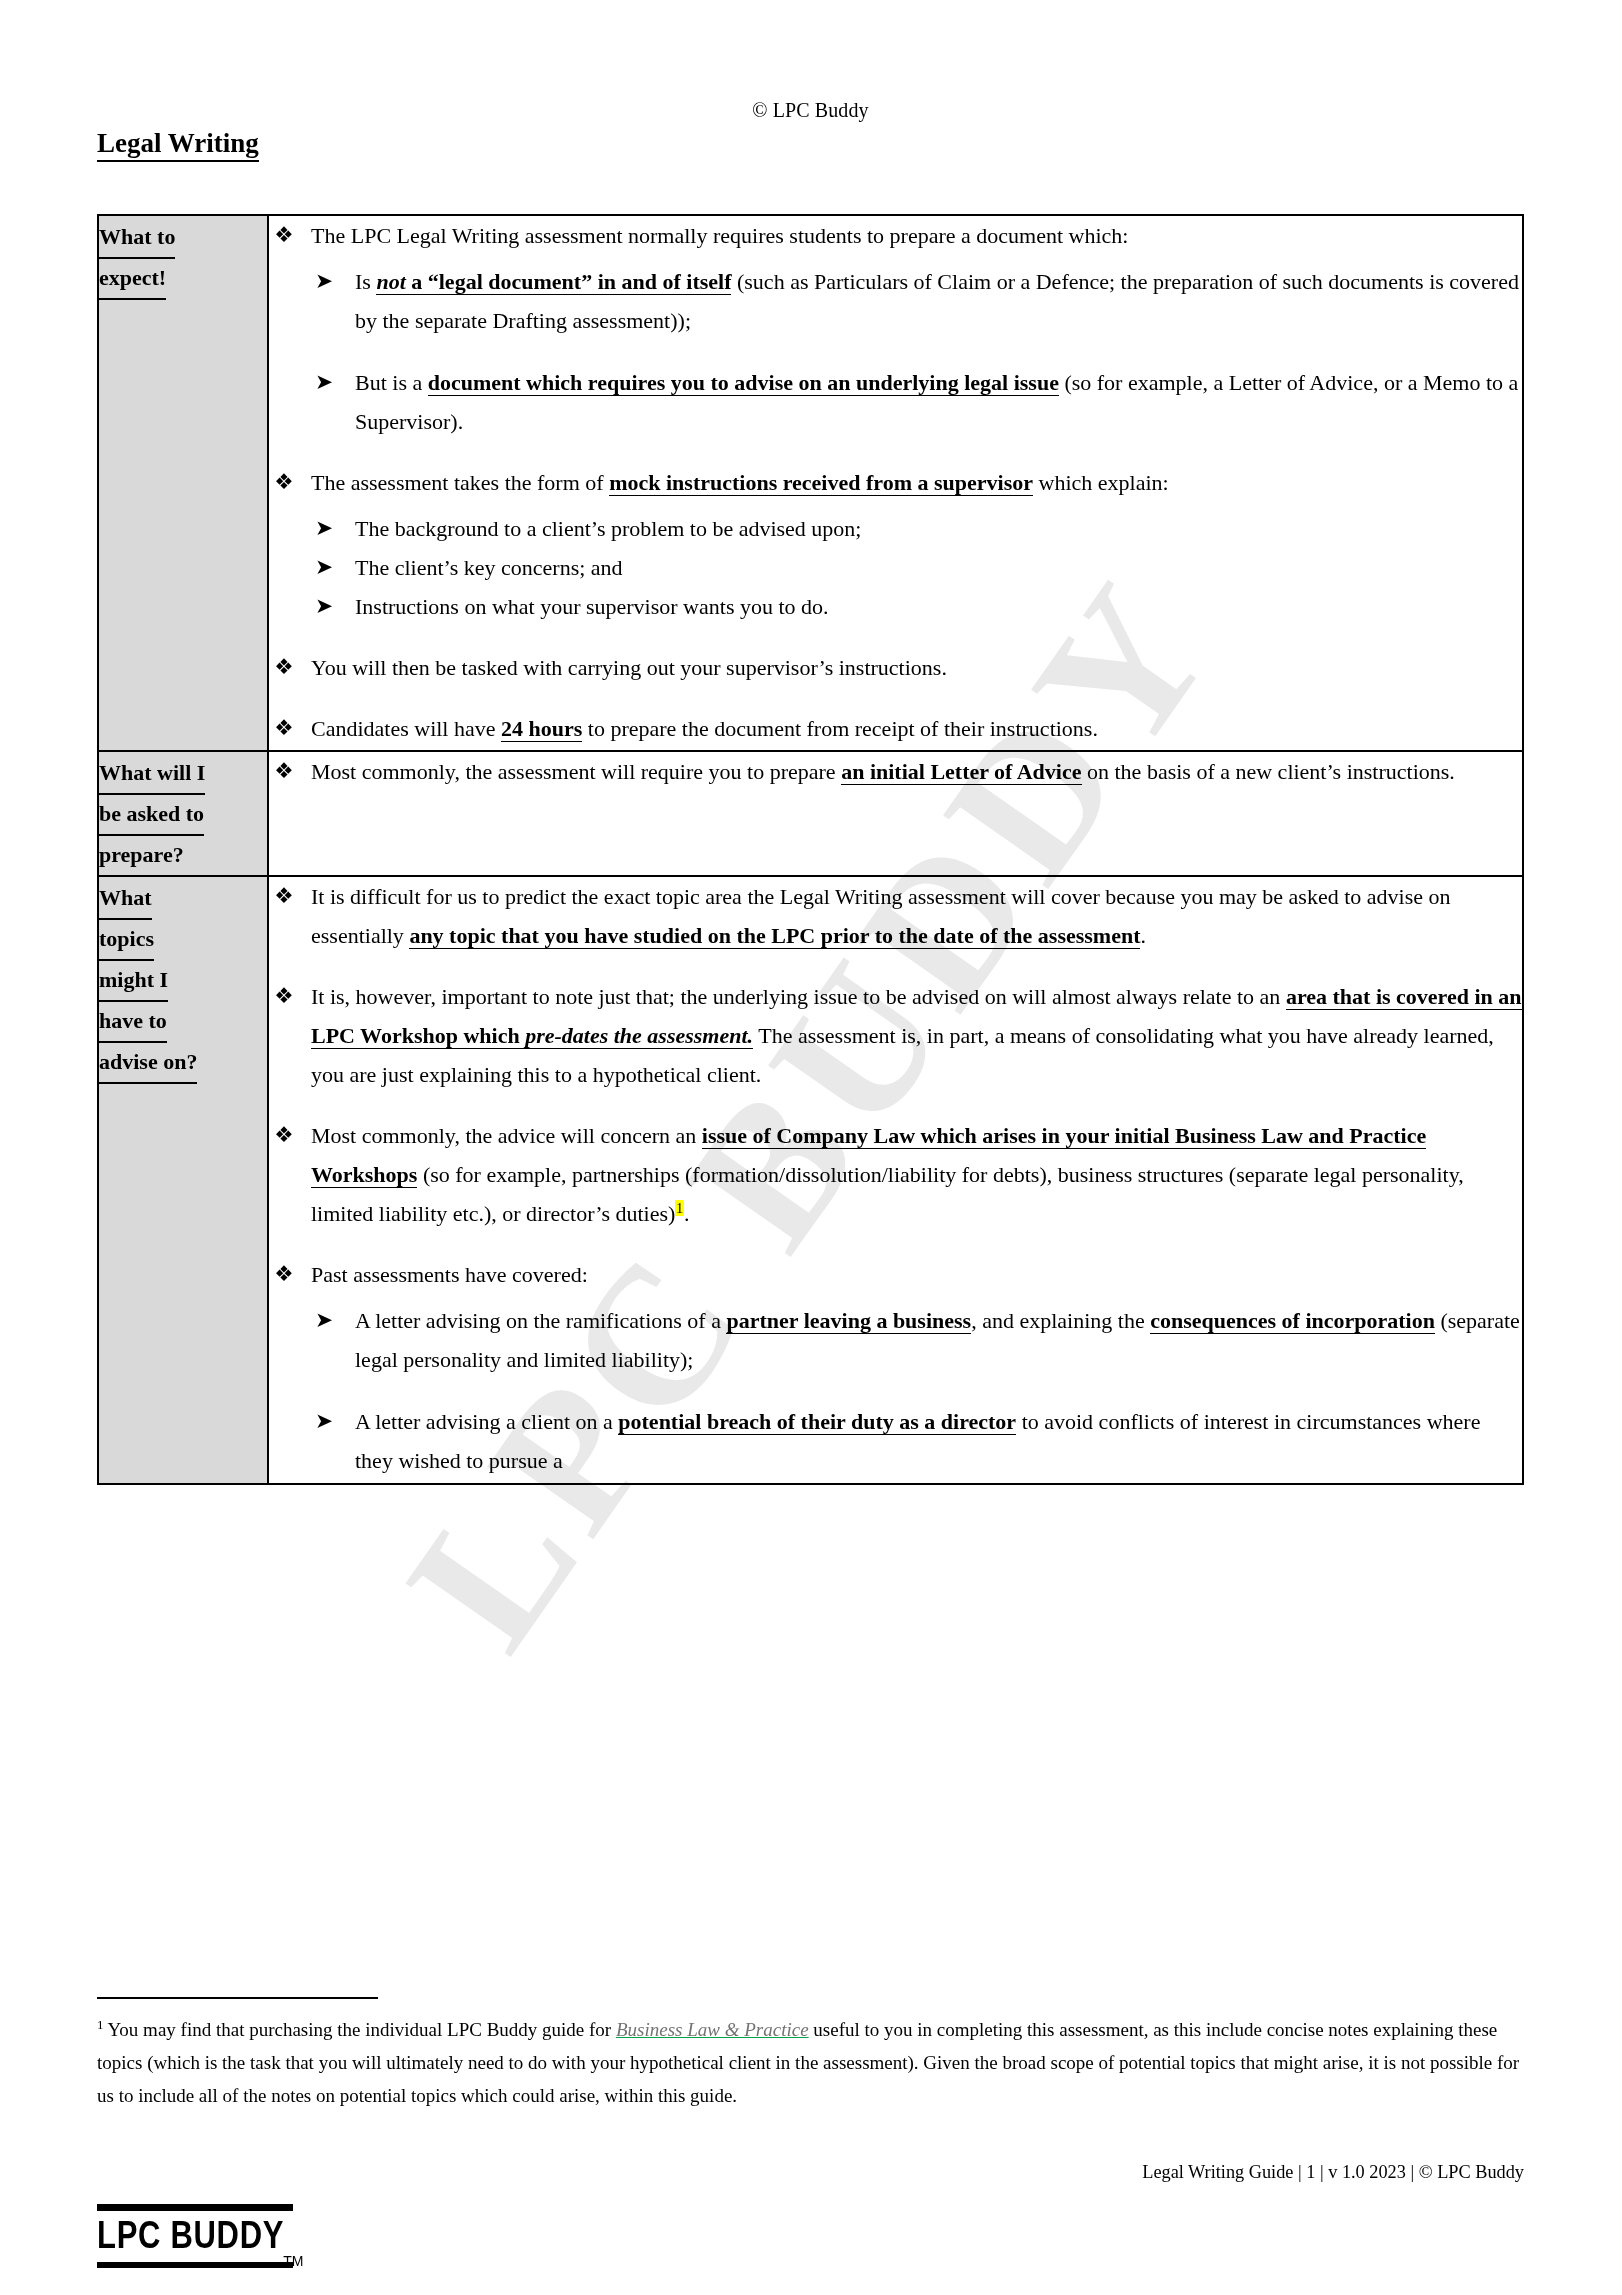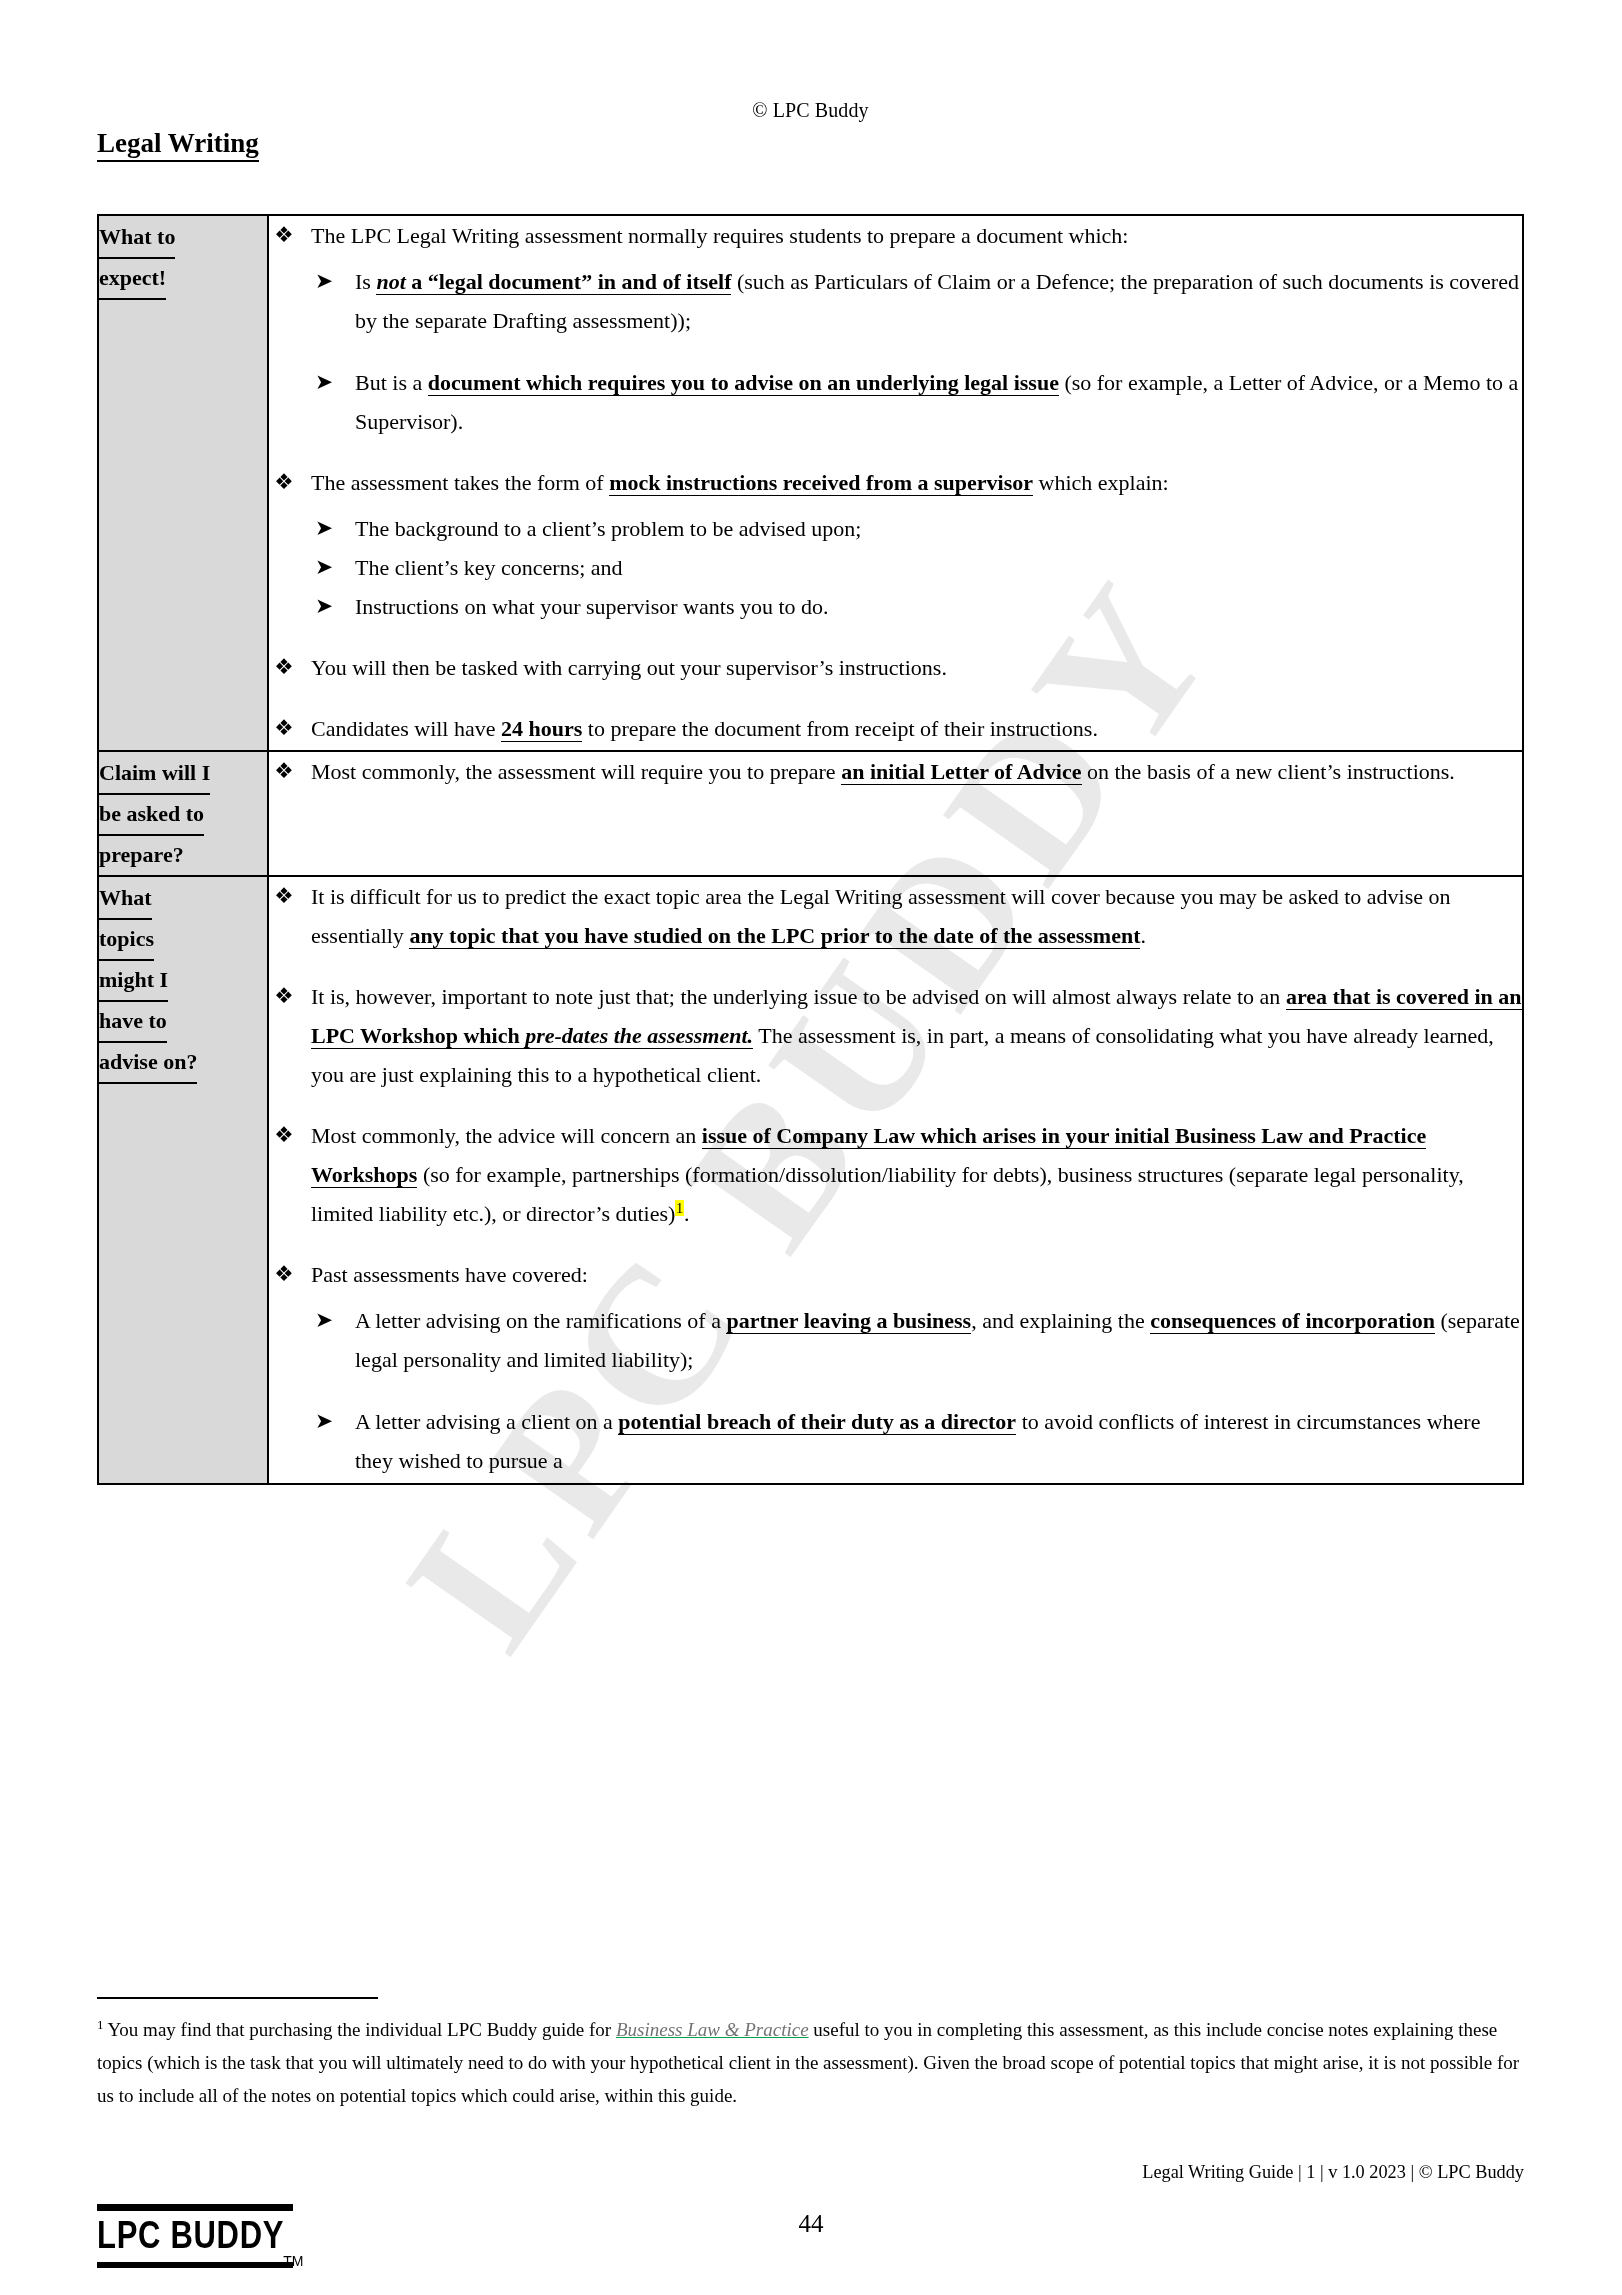--- a/index.html
+++ b/index.html
@@ -314,21 +314,21 @@
               <span class="bullet">❖</span>
               <span>Candidates will have <span class="bu">24 hours</span> to prepare the document from receipt of their instructions.</span>
             </li>
 
           </ul>
         </td>
       </tr>
 
       <tr>
         <td class="labelcell">
-          <div class="rowlabel"><span class="u">Claim will I</span></div>
+          <div class="rowlabel"><span class="u">What will I</span></div>
           <div class="rowlabel"><span class="u">be asked to</span></div>
           <div class="rowlabel"><span class="u">prepare?</span></div>
         </td>
         <td class="bodycell">
           <ul class="l1">
             <li class="tight">
               <span class="bullet">❖</span>
               <span>Most commonly, the assessment will require you to prepare <span class="bu">an initial Letter of Advice</span> on the basis of a new client’s instructions.</span>
             </li>
           </ul>
@@ -396,17 +396,16 @@
       <div class="logoWord">LPC  BUDDY</div>
       <div class="barBot">
         <span class="tm">TM</span>
       </div>
       <svg class="cap" width="79" height="52" viewBox="0 0 120 80" style="position:absolute;left:71px;top:-17px;">
         <polygon points="42,26 74,8 106,26 74,44" fill="#000"></polygon>
         <path d="M60,35 L60,68 Q60,74 66,74" stroke="#000" stroke-width="3" fill="none"></path>
         <circle cx="67" cy="75" r="4" fill="#000"></circle>
       </svg>
     </div>
-    <div id="pageno">44</div>
   </div>
 
 </div>
 
 
 </body></html>

